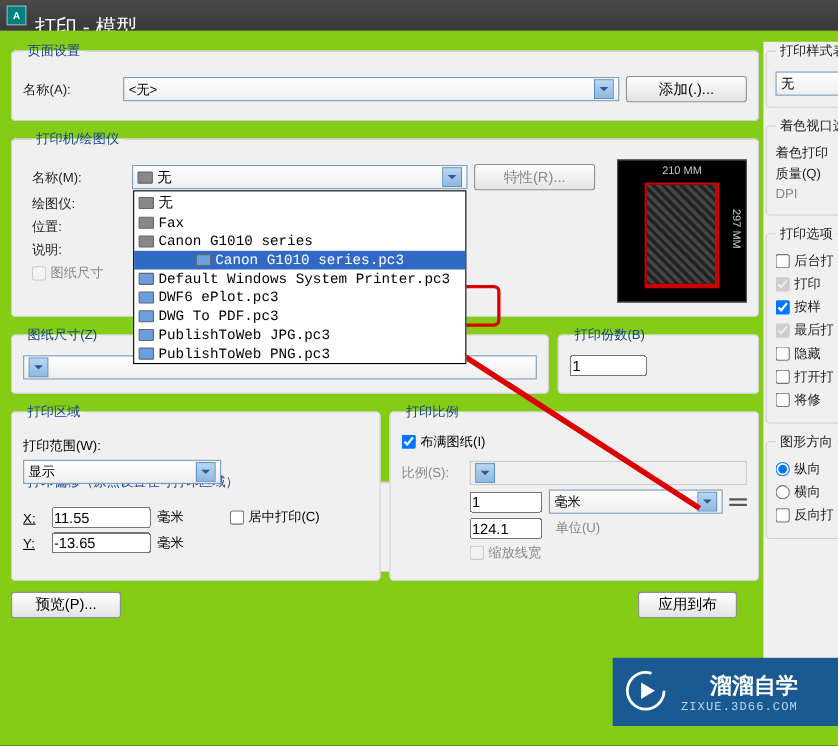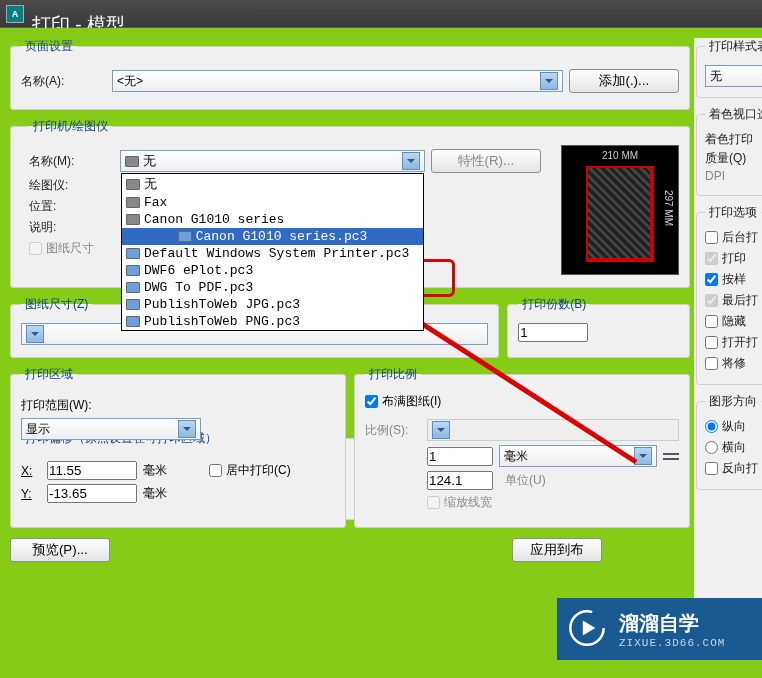--- a/index.html
+++ b/index.html
@@ -34,21 +34,21 @@
     .pico.blue { background: #6aa0e0; }
     
     .preview-box { width: 118px; height: 130px; background: #000; border: 1px solid #555; position: relative; margin-left: 8px; }
     .preview-box .page { position: absolute; left: 24px; top: 20px; width: 68px; height: 96px; background: repeating-linear-gradient(45deg, #222 0 3px, #444 3px 6px); border: 4px solid #c00; border-left-width: 2px; border-top-width: 2px; }
     .preview-box .dims-top { position: absolute; top: 4px; left: 0; width: 100%; text-align: center; font-size: 10px; color: #ccc; }
     .preview-box .dims-side { position: absolute; right: 4px; top: 44px; font-size: 10px; color: #ccc; writing-mode: vertical-rl; }
     
     .callout-rect { position: absolute; border: 3px solid #d00; border-radius: 6px; pointer-events: none; }
     .arrow-svg { position: absolute; pointer-events: none; }
     
-    .wm { position: absolute; right: 0; bottom: 18px; width: 205px; height: 62px; background: #1a5a93; color: #fff; display: flex; align-items: center; padding: 6px 10px; gap: 12px; }
+    .wm { position: absolute; right: 0; bottom: 18px; width: 205px; height: 62px; background: #1a5a93; color: #fff; display: flex; align-items: center; padding: 6px 10px; gap: 12px; text-align: right; }
     .wm .wm-icon svg { width: 40px; height: 40px; }
     .wm .wm-txt1 { font-size: 20px; font-weight: bold; white-space: nowrap; }
     .wm .wm-txt2 { font-size: 11px; letter-spacing: 1px; color: #bcd6f0; font-family: Liberation Mono, monospace; }
     
     .equals-icon { width: 16px; height: 16px; display: inline-flex; flex-direction: column; justify-content: center; gap: 3px; }
     .equals-icon span { height: 2px; background: #555; }
     u { text-decoration: underline; }
   </style>
 </head>
 <body>
@@ -227,21 +227,21 @@
             <span>居中打印(C)</span>
           </label>
       </div>
       <div class="row">
         <span style="width:20px"><u>Y:</u></span>
         <input class="txt" style="width: 90px;" value="-13.65">
         <span>毫米</span>
       </div>
     </fieldset>
 
-    <div class="row" style="margin-top:18px;justify-content:space-between;width:592px;">
+    <div class="row" style="margin-top:18px;justify-content:space-between;width:660px;">
       <button class="btn" style="width:100px">预览(P)...</button>
       <div style="display:flex;gap:6px;">
         <button class="btn" style="width:90px">应用到布</button>
       </div>
     </div>
   </div>
 
   <div class="right-panel">
     <fieldset>
       <legend class="small-lbl">打印样式表</legend>

